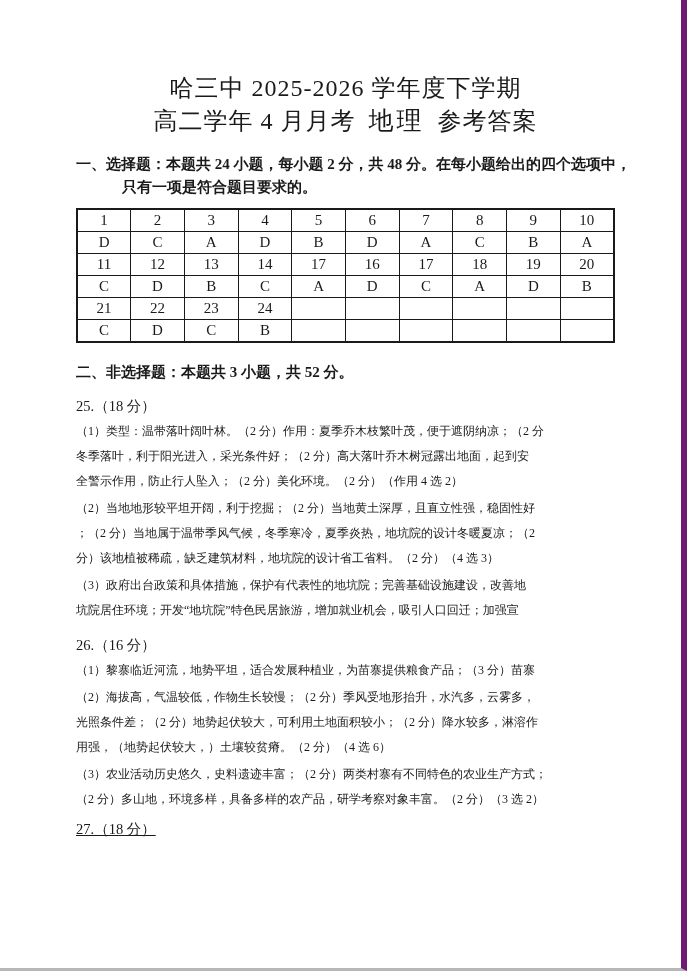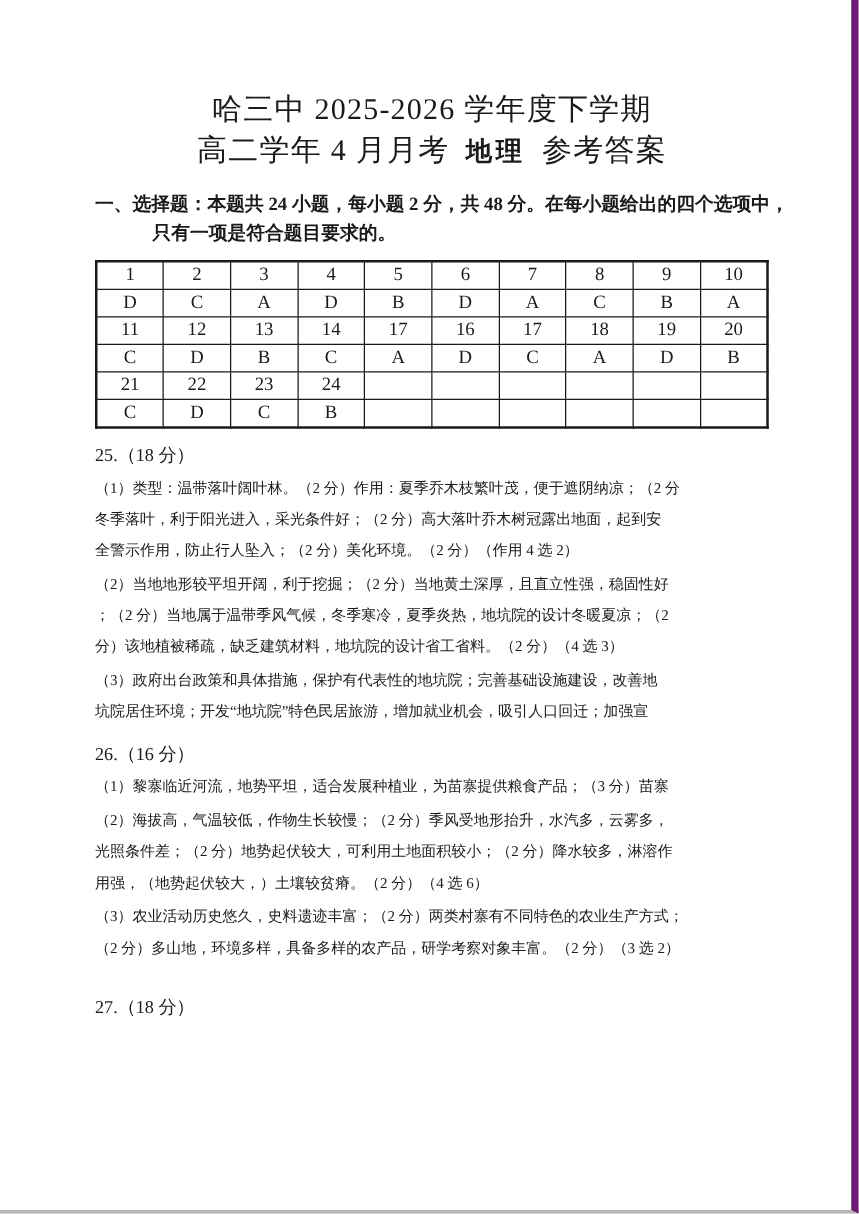--- a/index.html
+++ b/index.html
@@ -27,22 +27,22 @@
     white-space: nowrap;
   }
   .title-line2 {
     text-align: center;
     font-size: 24px;
     line-height: 34px;
     letter-spacing: 1px;
     white-space: nowrap;
   }
   .subject {
-    font-weight: bold;
-    font-size: 21px;
+    font-weight: normal;
+    font-size: 25px;
     letter-spacing: 3px;
     padding: 0 6px;
   }
   .sec-heading {
     font-weight: bold;
     font-size: 15px;
     line-height: 23px;
     white-space: nowrap;
   }
   .sec1 { margin-top: 15px; }
@@ -63,21 +63,21 @@
     font-family: "Liberation Serif", serif;
     padding: 0;
   }
   .sec2 { margin-top: 18px; }
   .qnum {
     margin-top: 11px;
     font-size: 14.5px;
     line-height: 22px;
     white-space: nowrap;
   }
-  .qnum-gap-large { margin-top: 24px; }
+  .qnum-gap-large { margin-top: 6px; text-decoration: underline; }
   .para { margin-top: 2px; }
   .para .line {
     font-size: 12px;
     line-height: 25px;
     letter-spacing: 0px;
     white-space: nowrap;
   }
 </style>
 </head>
 <body>
@@ -161,20 +161,21 @@
           <td></td>
           <td></td>
           <td></td>
           <td></td>
           <td></td>
           <td></td>
         </tr>
       </tbody>
     </table>
 
+    <div class="sec-heading sec2">二、非选择题：本题共 3 小题，共 52 分。</div>
 
     <div class="qnum">25.（18 分）</div>
     <div class="para">
       <div class="line">（1）类型：温带落叶阔叶林。（2 分）作用：夏季乔木枝繁叶茂，便于遮阴纳凉；（2 分</div>
       <div class="line">冬季落叶，利于阳光进入，采光条件好；（2 分）高大落叶乔木树冠露出地面，起到安</div>
       <div class="line">全警示作用，防止行人坠入；（2 分）美化环境。（2 分）（作用 4 选 2）</div>
     </div>
     <div class="para">
       <div class="line">（2）当地地形较平坦开阔，利于挖掘；（2 分）当地黄土深厚，且直立性强，稳固性好</div>
       <div class="line">；（2 分）当地属于温带季风气候，冬季寒冷，夏季炎热，地坑院的设计冬暖夏凉；（2</div>

